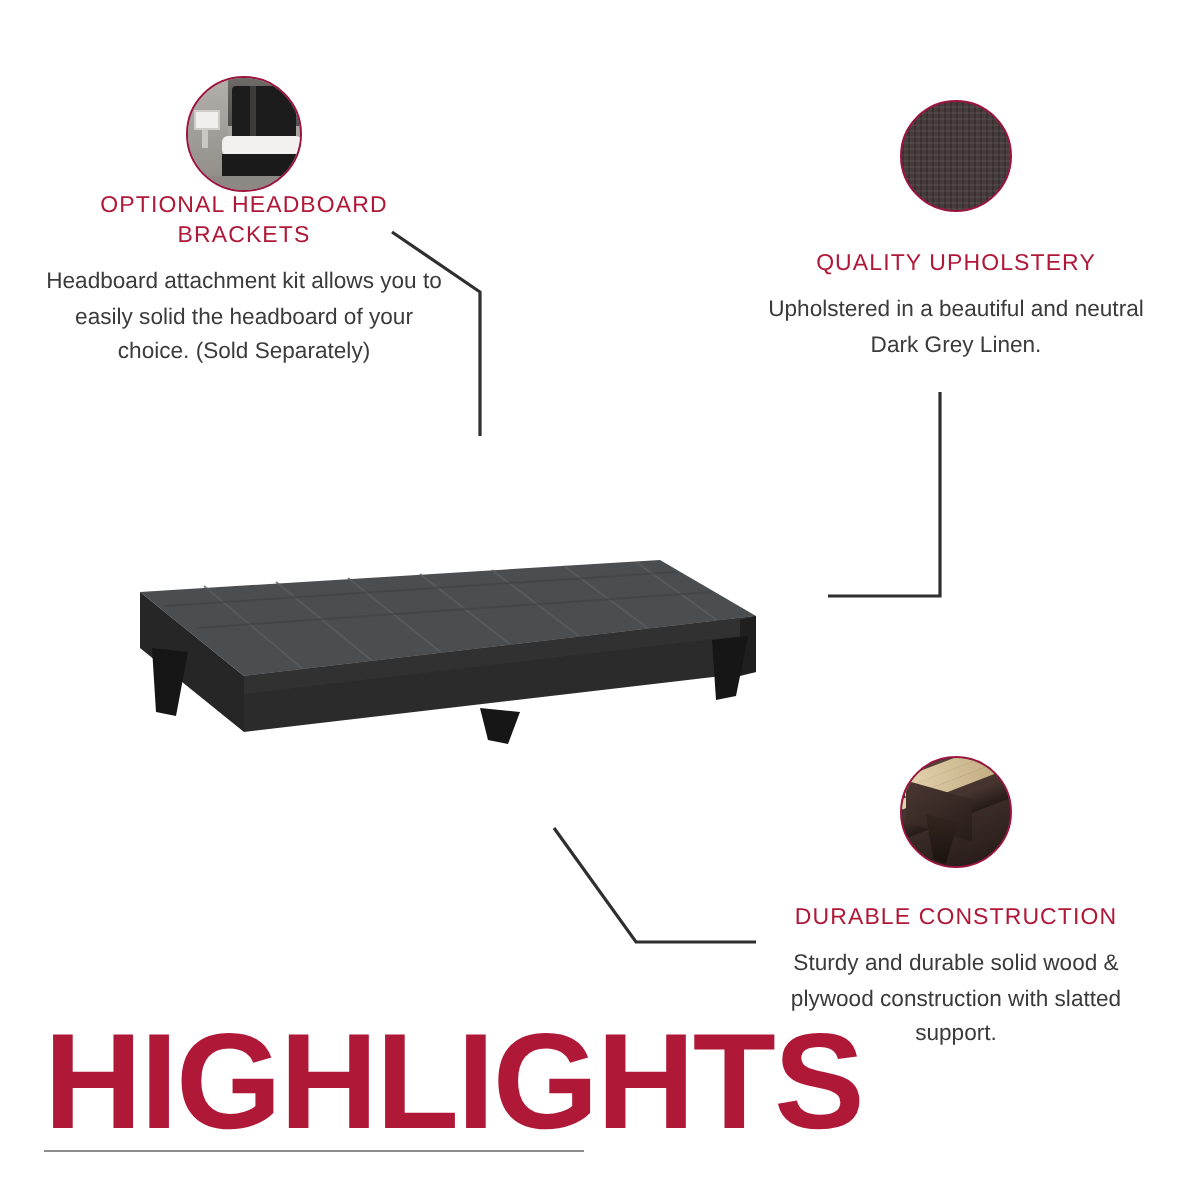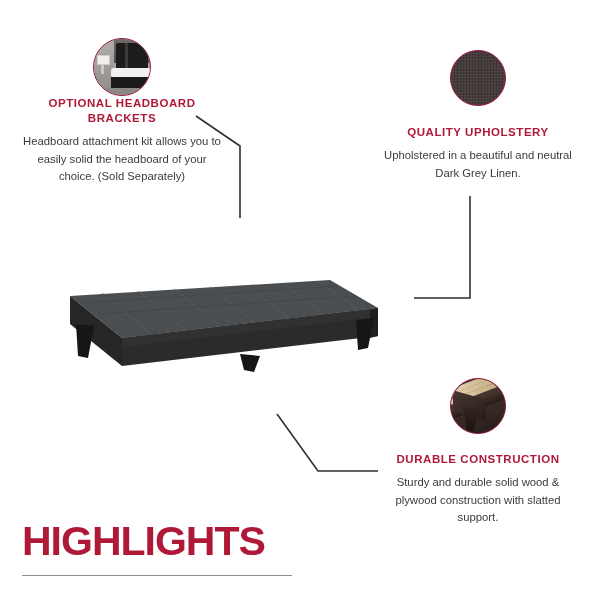--- a/index.html
+++ b/index.html
@@ -21,21 +21,21 @@
     height: 600px;
   }
 
   
   .feature {
     position: absolute;
     text-align: center;
   }
   .feature-title {
     color: #B01838;
-    font-weight: bold;
+    font-weight: normal;
     font-size: 11.5px;
     letter-spacing: 0.55px;
     line-height: 15px;
     margin: 0 0 7px 0;
     text-transform: uppercase;
   }
   .feature-body {
     color: #3b3b3b;
     font-size: 11.3px;
     line-height: 17.5px;
@@ -150,21 +150,21 @@
   .kh-key {
     color: #1b1b1b;
     font-size: 38px;
     line-height: 38px;
     letter-spacing: -0.5px;
     font-weight: 400;
     margin: 0;
   }
   .kh-high {
     color: #B01838;
-    font-size: 41px;
+    font-size: 68px;
     line-height: 50px;
     letter-spacing: -1px;
     font-weight: bold;
     margin: 0;
   }
   .kh-rule {
     width: 270px;
     height: 1px;
     background: #8d8d8d;
     margin-top: 9px;

